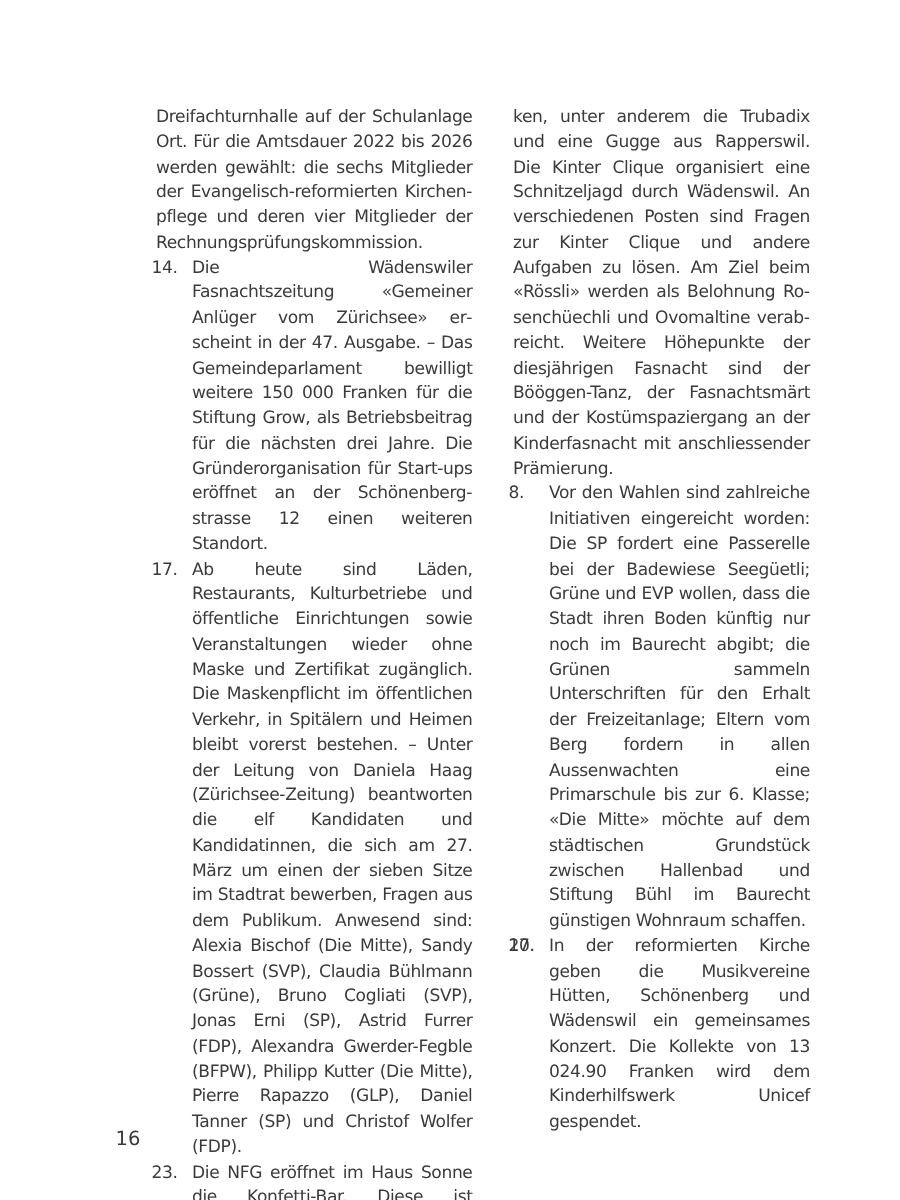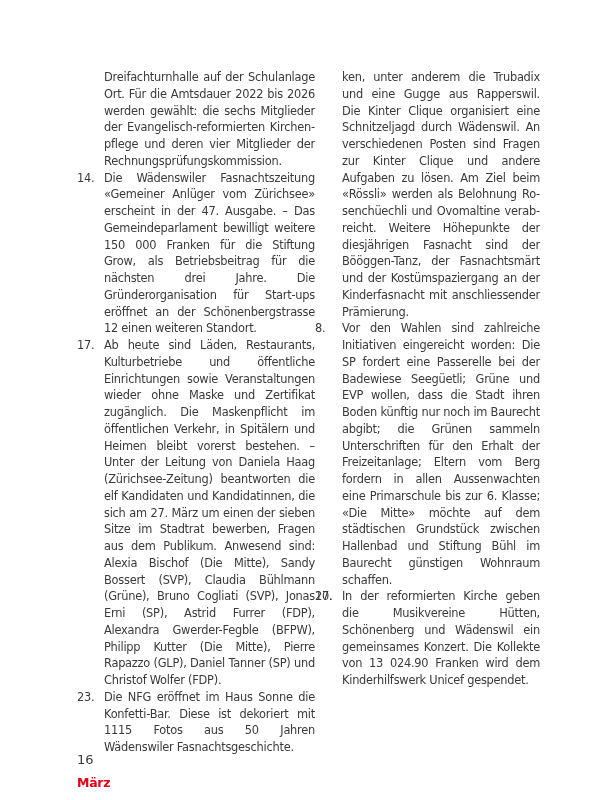--- a/index.html
+++ b/index.html
@@ -3,21 +3,21 @@
   <meta charset="utf-8">
   <style>
     html, body { margin: 0; padding: 0; background: #ffffff; }
     body { width: 600px; height: 800px; position: relative; overflow: hidden;
       font-family: "DejaVu Sans", sans-serif; color: #3a3a3a; }
     .page { position: absolute; left: 0; top: 0; width: 600px; height: 628px; padding-left: 41px; }
     .col { position: absolute; top: 69px; width: 226px; font-size: 11.4px; line-height: 16.75px;
       letter-spacing: -0.25px; }
     .col-left { left: 77px; width: 238px; }
     .col-right { left: 315px; width: 225px; }
-    .entry { position: relative; padding-left: 27px; text-align: justify; hyphens: manual; }
+    .entry { position: relative; padding-left: 27px; text-align: justify; hyphens: manual; margin-left: 24px; }
     .entry .num { position: absolute; left: 0; top: 0; }
     .cont { padding-left: 27px; text-align: justify; }
     .month-heading { color: #e2001a; font-weight: bold; font-size: 12.5px; margin: 19px 0 18px 0; line-height: 16.75px; }
     .page-number { position: absolute; left: 77px; top: 752px; font-size: 13px; color: #3a3a3a; }
   </style>
 </head>
 <body>
 
 <div class="page">
 

